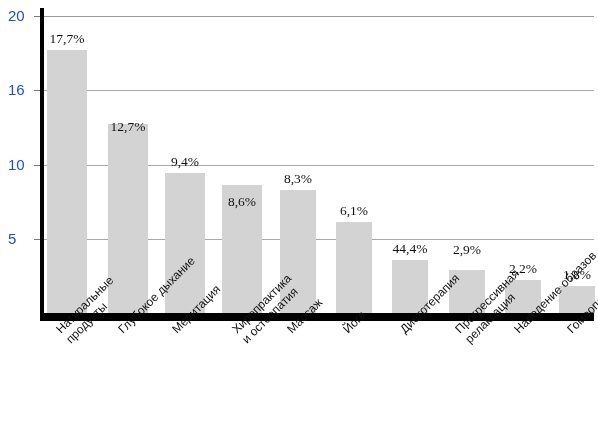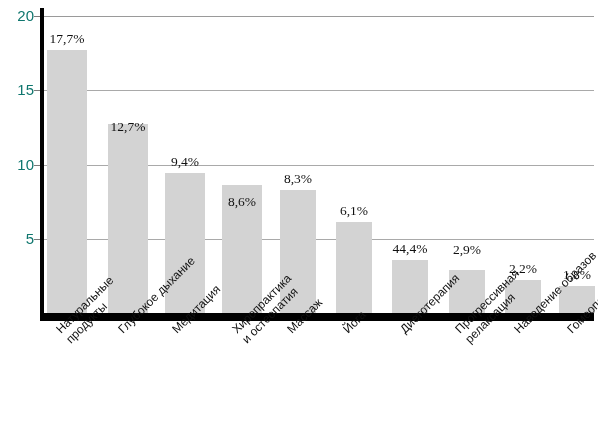--- a/index.html
+++ b/index.html
@@ -12,22 +12,22 @@
   .plot-area{position:absolute;left:44px;top:0;width:590px;height:313px;font-family:Liberation Serif, serif;}
 
   .gridline{position:absolute;left:0;width:550px;height:1px;background:#a9a9a9;}
   .gridline.top{background:#9a9a9a;}
 
   .y-axis-line{position:absolute;left:40px;top:8px;width:4px;height:307px;background:#000000;}
   .x-axis-line{position:absolute;left:40px;top:313px;width:554px;height:8px;background:#000000;}
 
   .y-tick{position:absolute;left:34px;width:10px;height:1px;background:#7a7a7a;}
 
-  .y-label{position:absolute;right:0;width:26px;text-align:right;
-           font-size:15px;line-height:15px;color:#0f766e;}
+  .y-label{position:absolute;right:0;width:26px;
+           font-size:15px;line-height:15px;color:#1d4ed8;}
 
   .y-labels{position:absolute;left:0;top:0;width:34px;height:320px;}
 
   
   .bar{position:absolute;bottom:0;background:#d3d3d3;}
 
   .bar-value{position:absolute;text-align:center;font-size:13.5px;
              line-height:14px;color:#111111;white-space:nowrap;}
 
   
@@ -38,21 +38,21 @@
   .cat .l2{display:block;}
 </style>
 </head>
 <body>
 
 <div id="chart-root">
 
   <div class="y-labels">
     <div class="y-label" id="ylab-0" style="top: 231px;">5</div>
     <div class="y-label" id="ylab-1" style="top: 157px;">10</div>
-    <div class="y-label" id="ylab-2" style="top: 82px;">15</div>
+    <div class="y-label" id="ylab-2" style="top: 82px;">16</div>
     <div class="y-label" id="ylab-3" style="top: 8px;">20</div>
   </div>
 
   <div id="grid-layer">
       <div class="gridline" style="left: 44px; top: 239px; width: 550px;"></div>
       <div class="y-tick" style="top: 239px;"></div>
       <div class="gridline" style="left: 44px; top: 165px; width: 550px;"></div>
       <div class="y-tick" style="top: 165px;"></div>
       <div class="gridline" style="left: 44px; top: 90px; width: 550px;"></div>
       <div class="y-tick" style="top: 90px;"></div>

